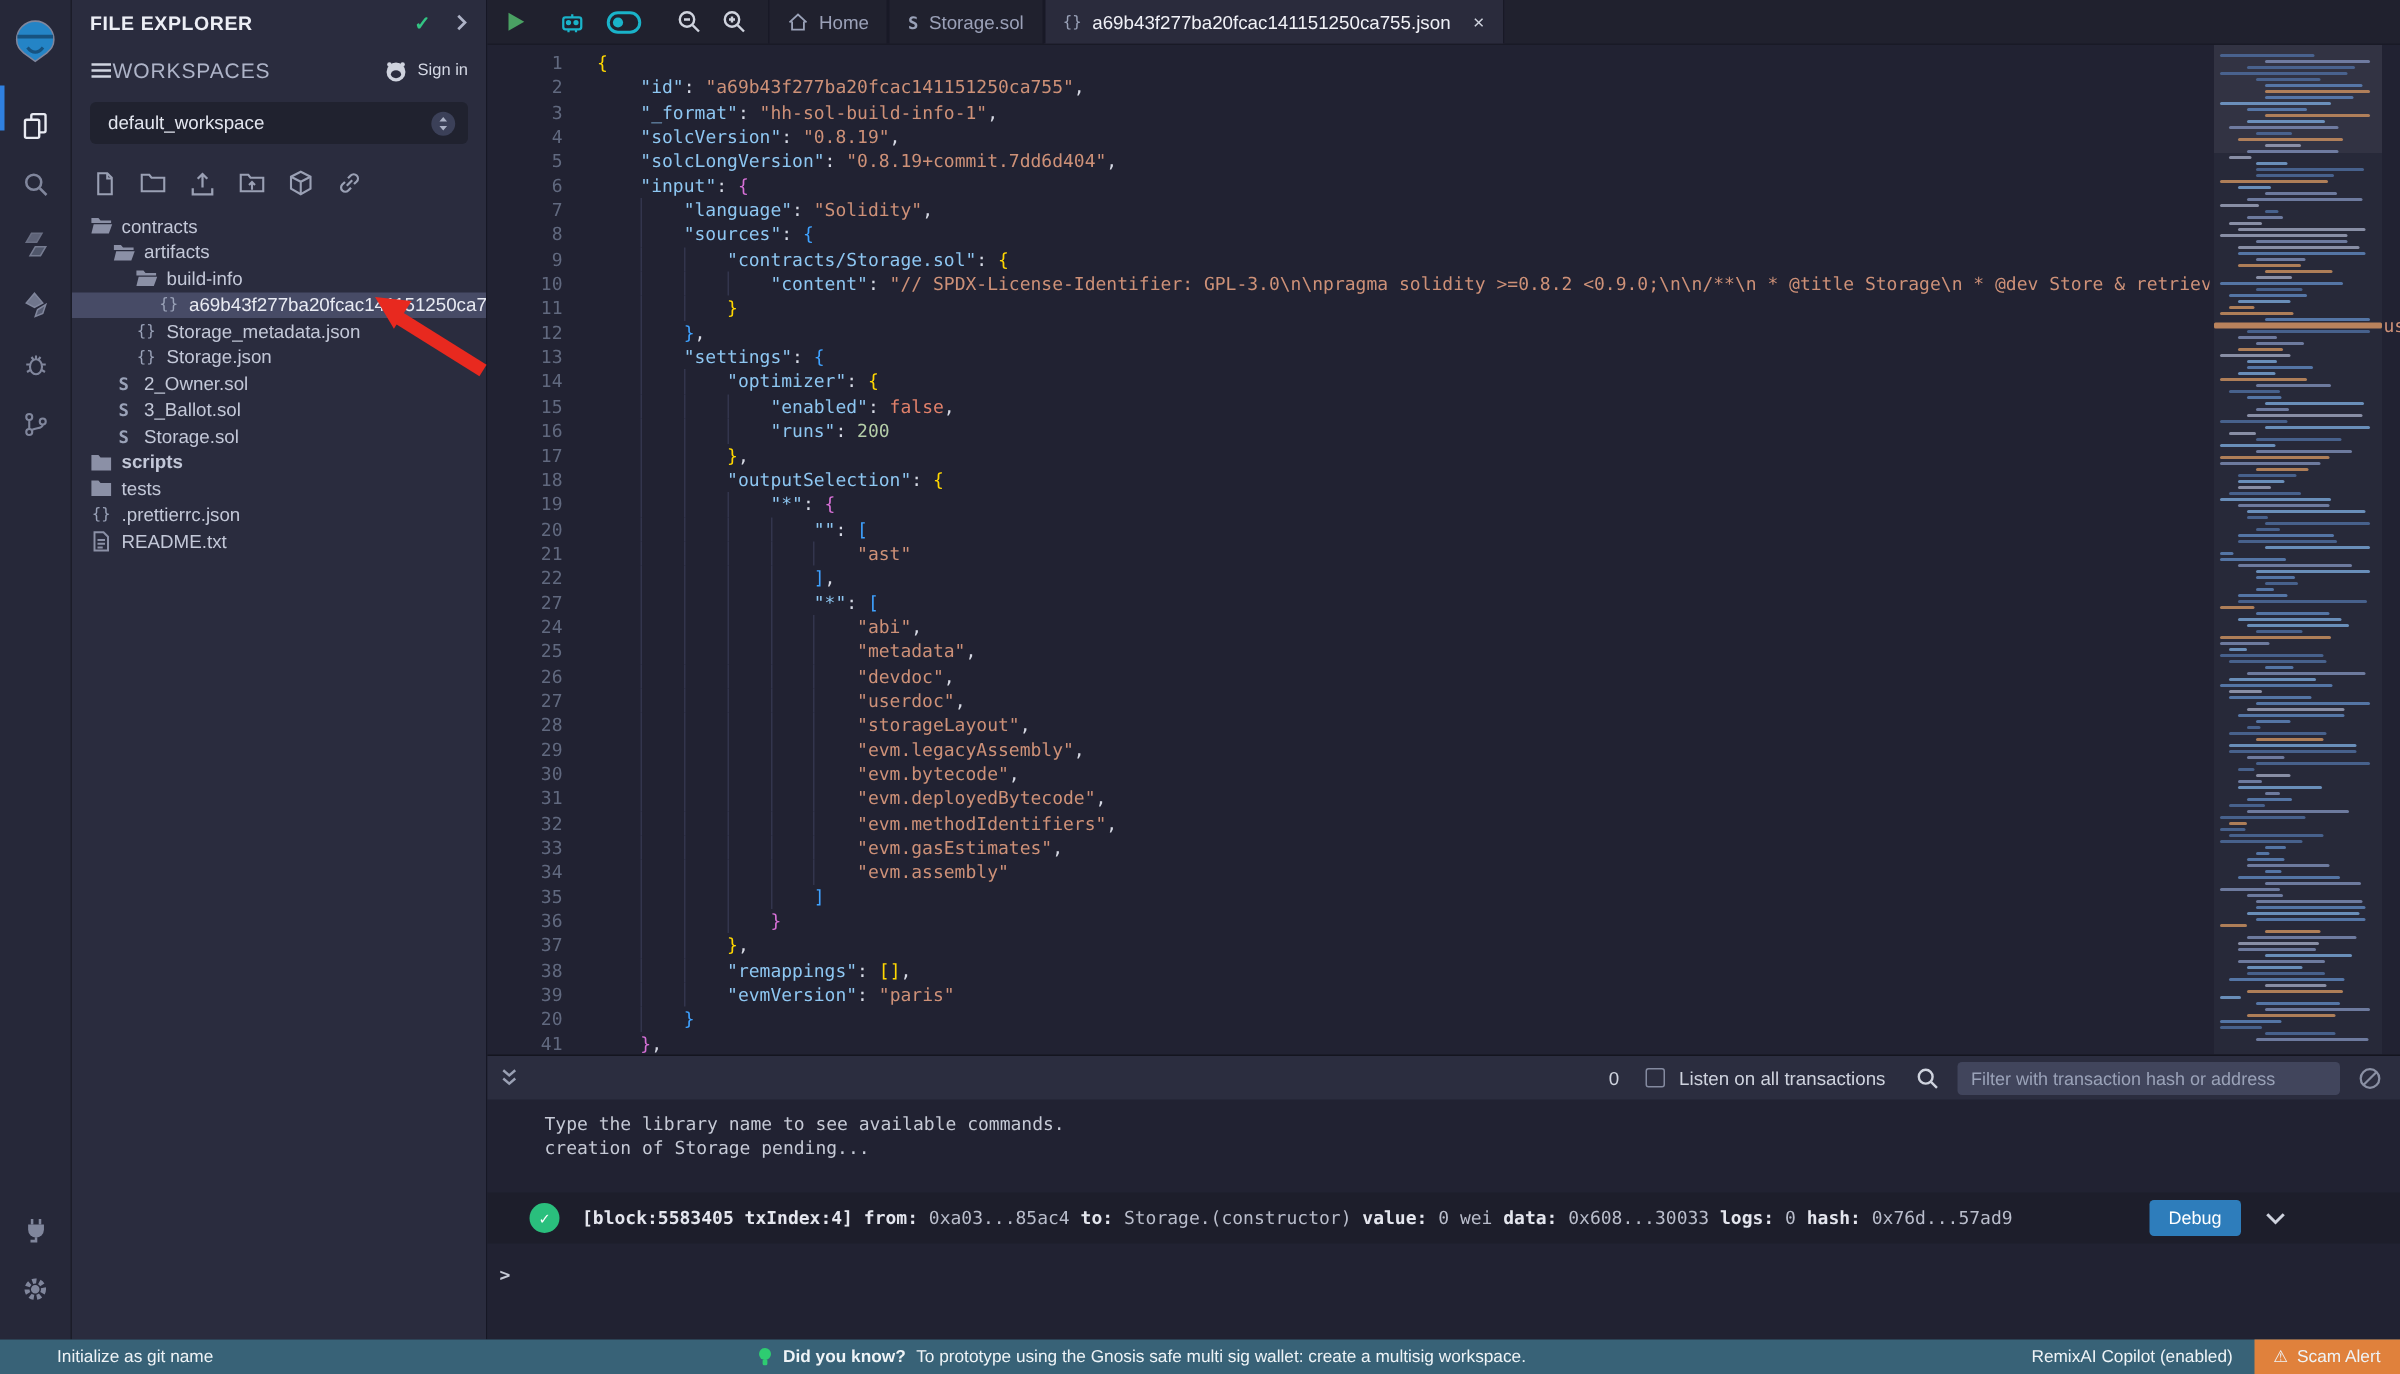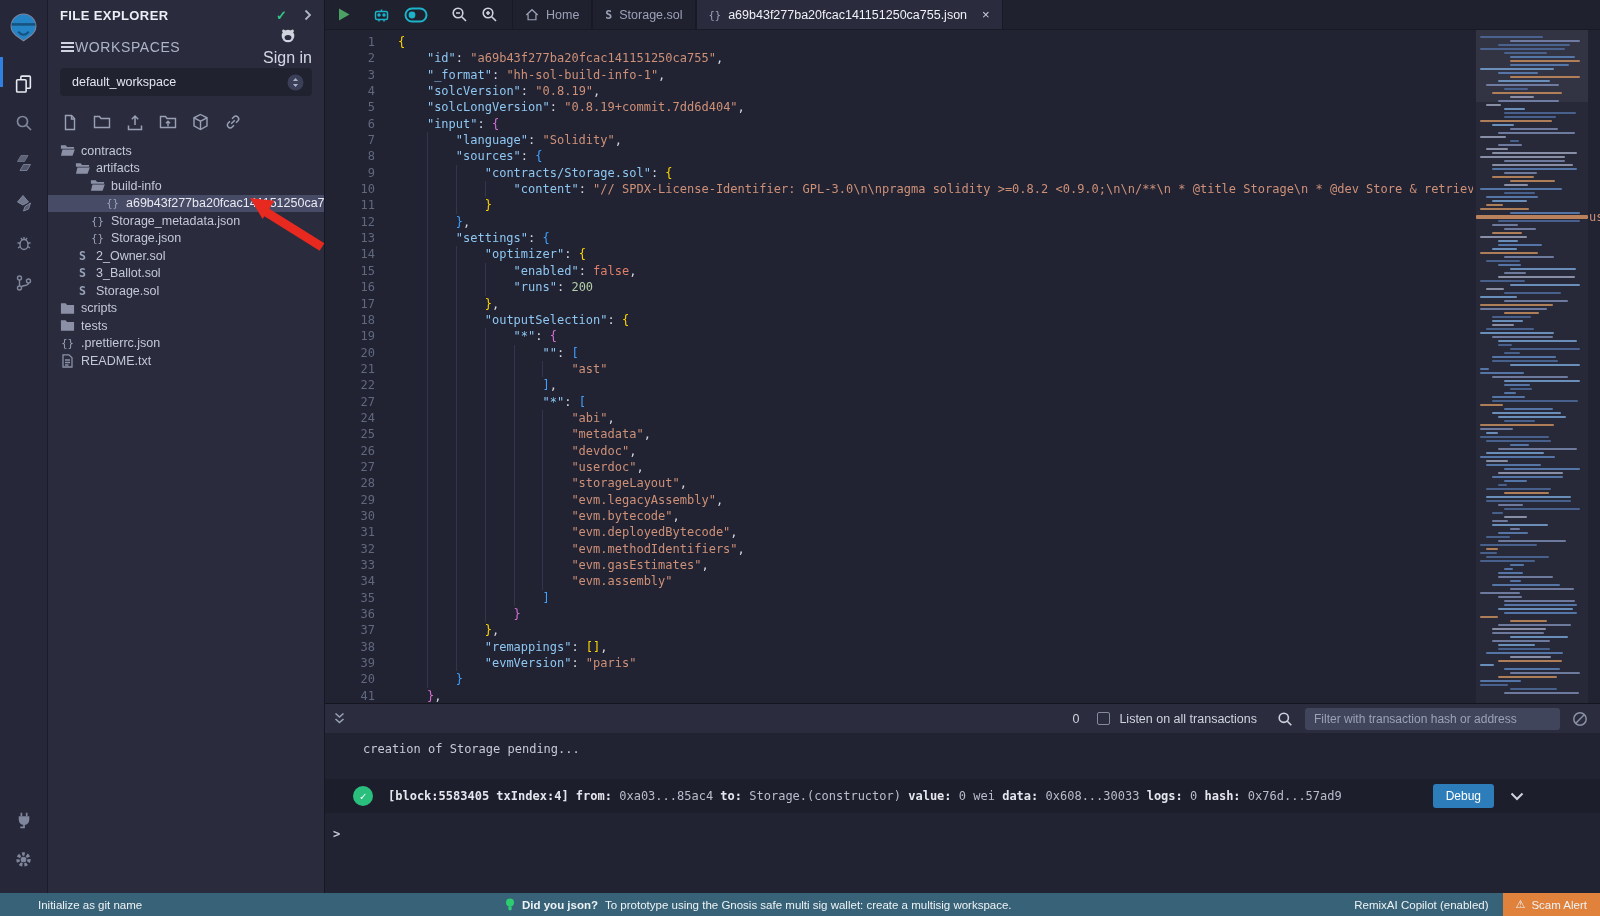--- a/index.html
+++ b/index.html
@@ -18,21 +18,21 @@
   .ib-spacer { flex:1; }
 
   
   .panel { position:absolute; left:48px; top:0; width:277px; height:893px; background:#2a2c3e;
     border-right:1px solid #161724; color:#c7cbda; }
   .fe-head { display:flex; align-items:center; height:30px; padding:0 12px; }
   .fe-title { font-size:13px; font-weight:bold; color:#eceef5; letter-spacing:.4px; flex:1; }
   .fe-check { color:#33c483; font-weight:bold; font-size:13px; margin-right:16px; }
   .ws-row { display:flex; align-items:center; height:26px; padding:0 12px; margin-top:4px; }
   .ws-label { font-size:14px; color:#aeb4c8; letter-spacing:.6px; flex:1; }
-  .signin { display:flex; align-items:center; gap:6px; font-size:16px; color:#d4d8e4; cursor:pointer;flex-direction:column; }
+  .signin { display:flex; align-items:center; gap:6px; font-size:11px; color:#d4d8e4; cursor:pointer; }
   .ws-select { margin:8px 12px 0; height:28px; background:#20222f; border-radius:4px;
     display:flex; align-items:center; padding:0 8px 0 12px; cursor:pointer; }
   .ws-name { flex:1; font-size:12.5px; color:#e3e6ef; }
   .fe-actions { display:flex; align-items:center; gap:15px; padding:0 14px; margin-top:16px; height:20px; }
   .fe-actions svg { stroke:#9aa0b4; cursor:pointer; }
 
   #file-tree { margin-top:10px; font-size:12.5px; position:relative; z-index:1; }
   .trow { display:flex; align-items:center; height:17.5px; cursor:pointer; color:#c3c8d8; white-space:nowrap; overflow:hidden; }
   .trow.sel { background:#474b66; color:#e8eaf2; }
   .trow .fic { font-family:"DejaVu Sans Mono", monospace; font-size:10.5px; color:#9aa2b8;
@@ -267,21 +267,21 @@
           <span>2_Owner.sol</span>
         </div>
         <div class="trow" style="padding-left: 27px;">
           <span class="fic fs" style="font-weight:bold;font-size:11.5px">S</span>
           <span>3_Ballot.sol</span>
         </div>
         <div class="trow" style="padding-left: 27px;">
           <span class="fic fs" style="font-weight:bold;font-size:11.5px">S</span>
           <span>Storage.sol</span>
         </div>
-        <div class="trow" style="padding-left: 12px;">
+        <div class="trow" style="padding-left: 12px; font-weight: bold;">
           <svg width="15" height="13" viewBox="0 0 16 13">
             <path d="M1 1h5l1.5 1.8H15V12H1z" fill="#8b90a6"></path>
           </svg>
           <span>scripts</span>
         </div>
         <div class="trow" style="padding-left: 12px;">
           <svg width="15" height="13" viewBox="0 0 16 13">
             <path d="M1 1h5l1.5 1.8H15V12H1z" fill="#8b90a6"></path>
           </svg>
           <span>tests</span>
@@ -637,20 +637,21 @@
         <input type="text" class="tt-filter" placeholder="Filter with transaction hash or address" style="">
         <span style="display:flex;cursor:pointer">
           <svg width="16" height="16" viewBox="0 0 16 16" fill="none" stroke="#8a90a4" stroke-width="1.5">
               <circle cx="8" cy="8" r="6.2"></circle>
               <path d="M3.8 12.2 12.2 3.8"></path>
             </svg>
         </span>
       </div>
       <div class="term-body">
         <div class="term-info" id="term-info">
+            <div>Type the library name to see available commands.</div>
             <div>creation of Storage pending...</div>
           </div>
         <div class="tx-row">
           <span class="tx-check">✓</span>
           <span class="tx-text" id="tx-text"><span class="tb">[block:5583405 txIndex:4]</span><span class="tp">  </span><span class="tb">from:</span><span class="tp"> 0xa03...85ac4 </span><span class="tb">to:</span><span class="tp"> Storage.(constructor) </span><span class="tb">value:</span><span class="tp"> 0 wei </span><span class="tb">data:</span><span class="tp"> 0x608...30033 </span><span class="tb">logs:</span><span class="tp"> 0 </span><span class="tb">hash:</span><span class="tp"> 0x76d...57ad9</span></span>
           <button class="debug-btn">Debug</button>
           <span class="tx-chev">
             <svg width="14" height="9" viewBox="0 0 14 9" fill="none" stroke="#cfd3de" stroke-width="2">
                 <path d="M1.5 1.5 7 7l5.5-5.5"></path>
               </svg>
@@ -661,21 +662,21 @@
     </div>
   </main>
 
   <footer class="statusbar">
     <span class="sb-left">Initialize as git name</span>
     <span class="sb-tip">
       <svg width="10" height="14" viewBox="0 0 10 14">
         <circle cx="5" cy="4.6" r="4" fill="#2ecc71"></circle>
           <rect x="3.4" y="8.2" width="3.2" height="4" rx="1" fill="#2ecc71"></rect>
       </svg>
-      <b>Did you json?</b>
+      <b>Did you know?</b>
       <span>To prototype using the Gnosis safe multi sig wallet: create a multisig workspace.</span>
     </span>
     <span class="sb-right">
       <span class="sb-copilot">RemixAI Copilot (enabled)</span>
       <span class="scam">
         <span class="warn">⚠</span>
         <span>Scam Alert</span>
       </span>
     </span>
   </footer>

